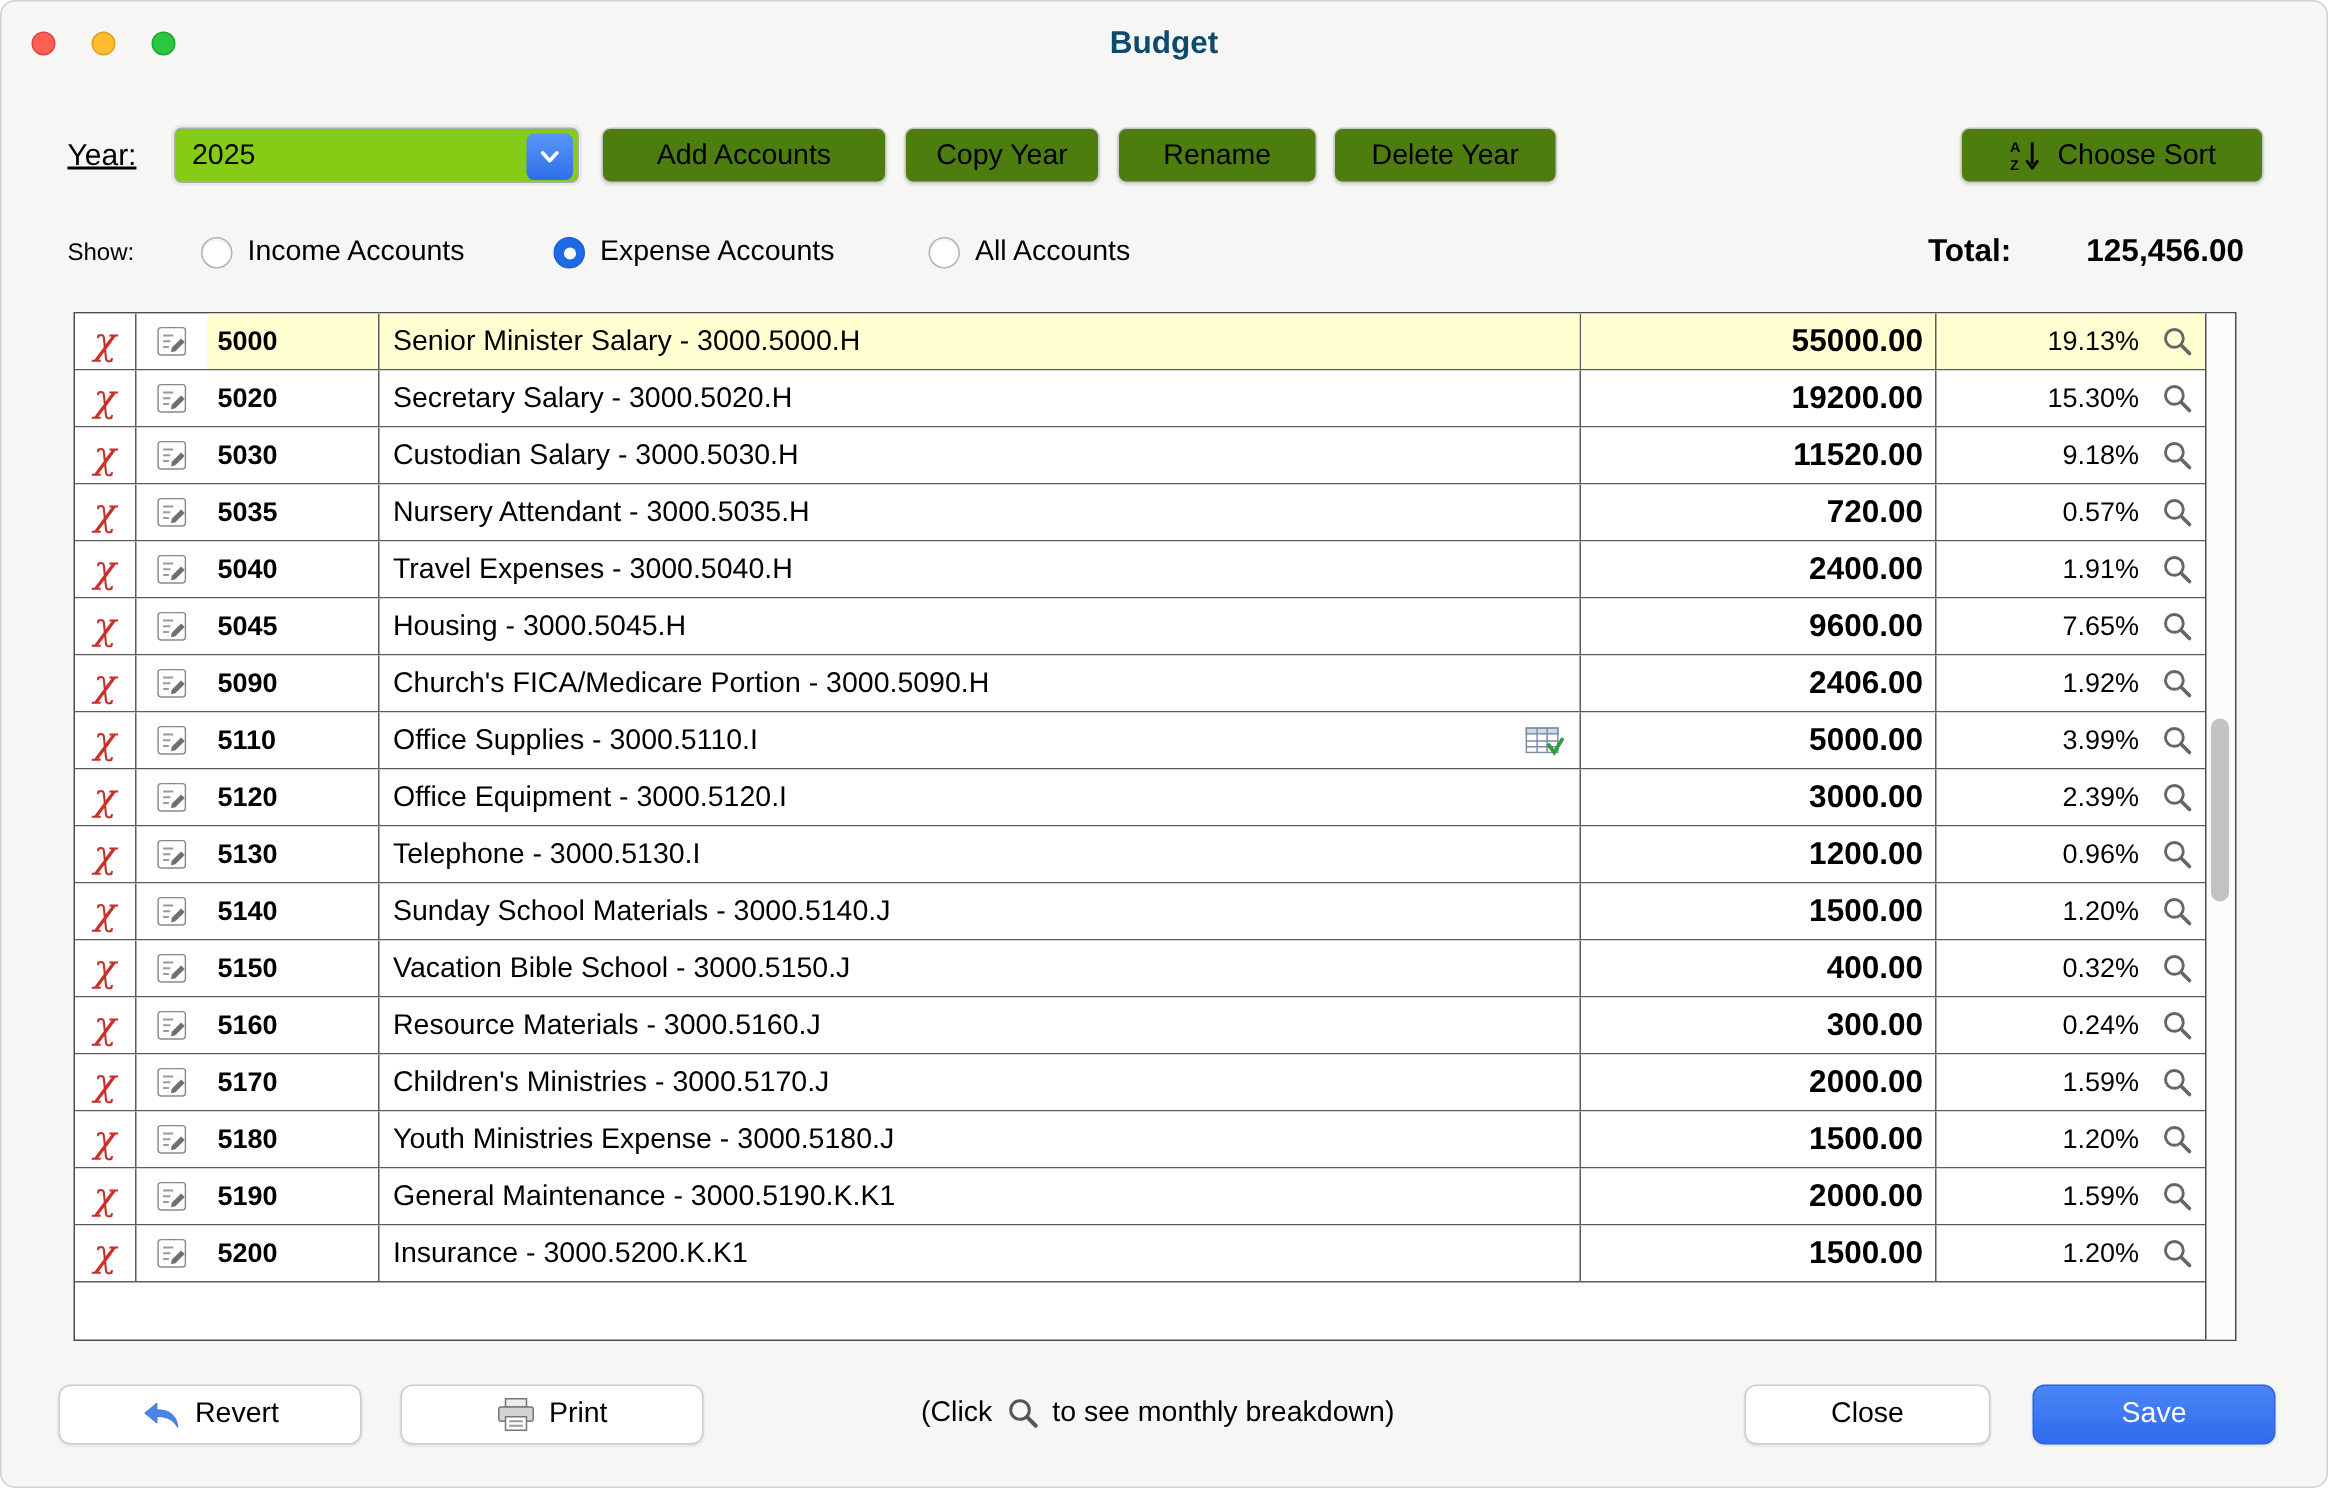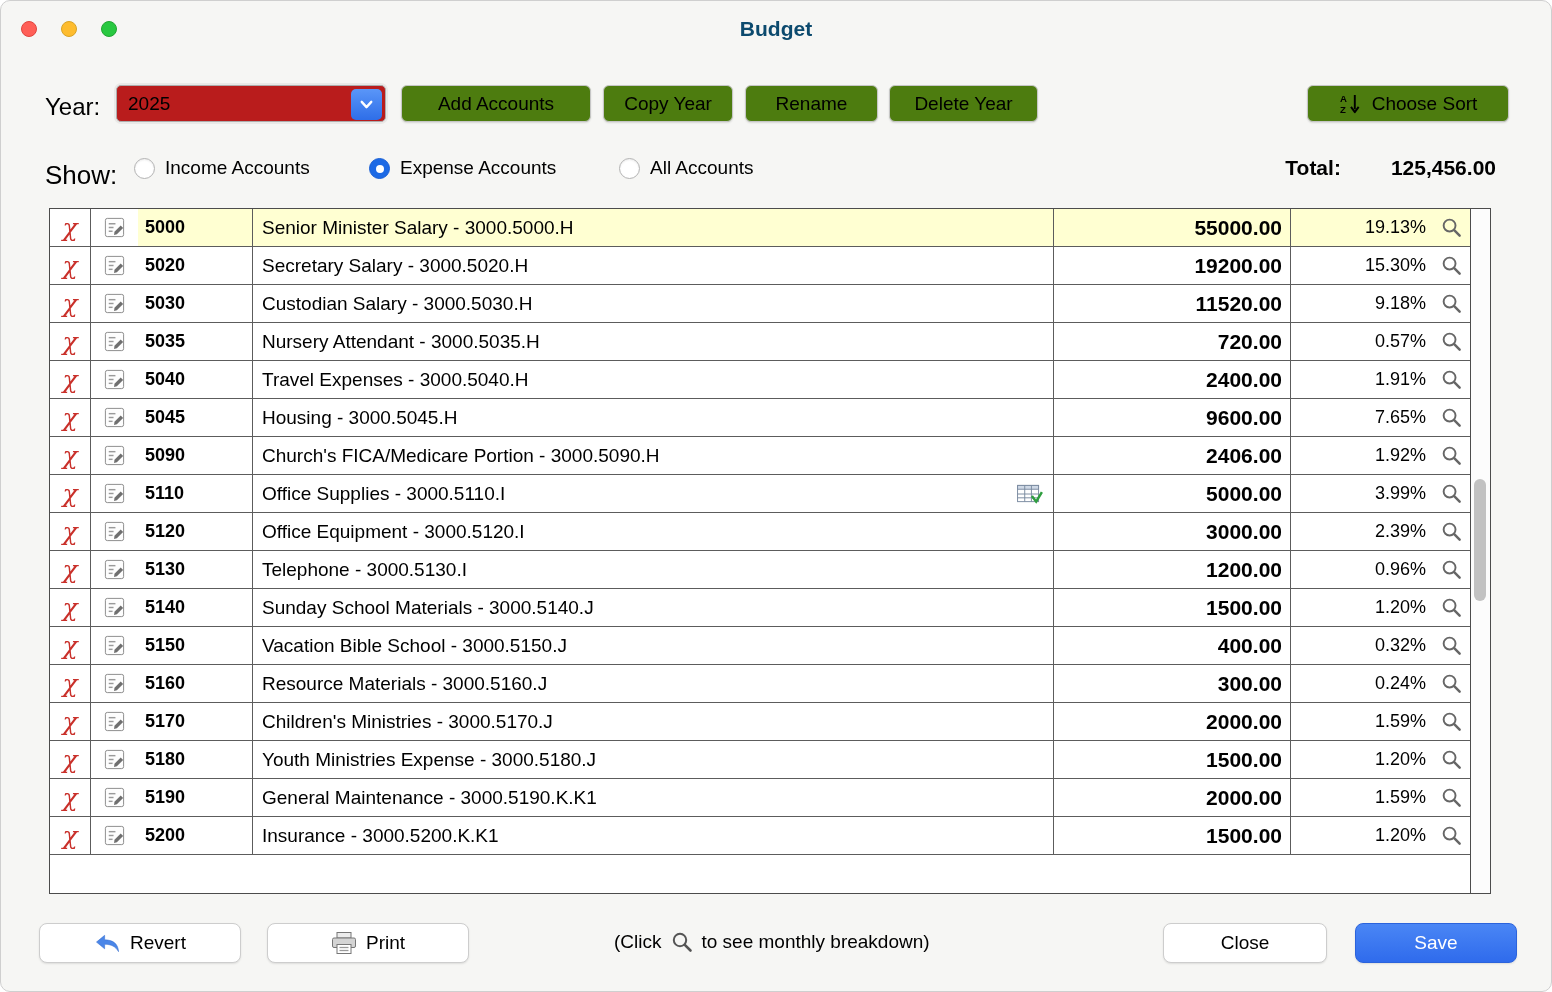--- a/index.html
+++ b/index.html
@@ -14,38 +14,38 @@
   .title { position: absolute; top: 0; left: 0; width: 100%; height: 56px; display: flex;
            align-items: center; justify-content: center; font-size: 21px; font-weight: bold; color: #0c4a6e; }
   .lights { position: absolute; left: 20px; top: 20px; display: flex; gap: 24px; }
   .light { width: 16px; height: 16px; border-radius: 50%; }
   .light.red { background: #ff5f57; border: 1px solid #e0443e; }
   .light.yellow { background: #febc2e; border: 1px solid #d9a325; }
   .light.green { background: #28c840; border: 1px solid #22a532; }
 
   
   .toolbar { position: absolute; top: 84px; left: 0; right: 0; height: 37px; }
-  .year-label { position: absolute; left: 44px; top: 8px; font-size: 24px; }
-  .year-select { position: absolute; left: 115px; top: 0; width: 270px; height: 37px; background: #b91c1c;
+  .year-label { position: absolute; left: 44px; top: 8px; font-size: 20px; text-decoration: underline; }
+  .year-select { position: absolute; left: 115px; top: 0; width: 270px; height: 37px; background: #84cc16;
                  border: 1px solid #adadad; border-radius: 5px; display: flex; align-items: center;
                  padding-left: 11px; font-size: 19px; box-shadow: 0 0 0 2px rgba(0,0,0,0.05); }
   .year-chevron { position: absolute; right: 3px; top: 3px; width: 31px; height: 31px; border-radius: 5px;
                   background: linear-gradient(#5a96f8, #2e6ee8); display: flex; align-items: center; justify-content: center; }
   .btn { position: absolute; top: 0; height: 37px; background: #4d7c0f; border: 1px solid #c6c6c6; border-radius: 6px;
          display: flex; align-items: center; justify-content: center; font-size: 19px; gap: 10px;
          box-shadow: 0 1px 2px rgba(0,0,0,0.13); cursor: default; }
   #btn-add { left: 400px; width: 190px; }
   #btn-copy { left: 602px; width: 130px; }
   #btn-rename { left: 744px; width: 133px; }
   #btn-delete-year { left: 888px; width: 149px; }
   #btn-sort { left: 1306px; width: 202px; }
 
   
   .showbar { position: absolute; top: 152px; left: 0; right: 0; height: 36px; }
-  .show-label { position: absolute; left: 44px; top: 7px; font-size: 26px; }
+  .show-label { position: absolute; left: 44px; top: 7px; font-size: 16px; }
   .radio { position: absolute; top: 4px; display: flex; align-items: center; gap: 10px; font-size: 19px; }
   #radio-0 { left: 133px; } #radio-1 { left: 368px; } #radio-2 { left: 618px; }
   .rcircle { width: 21px; height: 21px; border-radius: 50%; background: #fff; border: 1px solid #b3b3b3;
              box-shadow: inset 0 1px 2px rgba(0,0,0,0.08); position: relative; }
   .radio.checked .rcircle { background: #1d6ae5; border-color: #1a60d6; box-shadow: none; }
   .radio.checked .rcircle::after { content: ''; position: absolute; left: 6px; top: 6px; width: 8px; height: 8px;
              border-radius: 50%; background: #fff; }
   .total-group { position: absolute; right: 55px; top: 3px; display: flex; gap: 50px;
                  font-size: 21px; font-weight: bold; }
 

